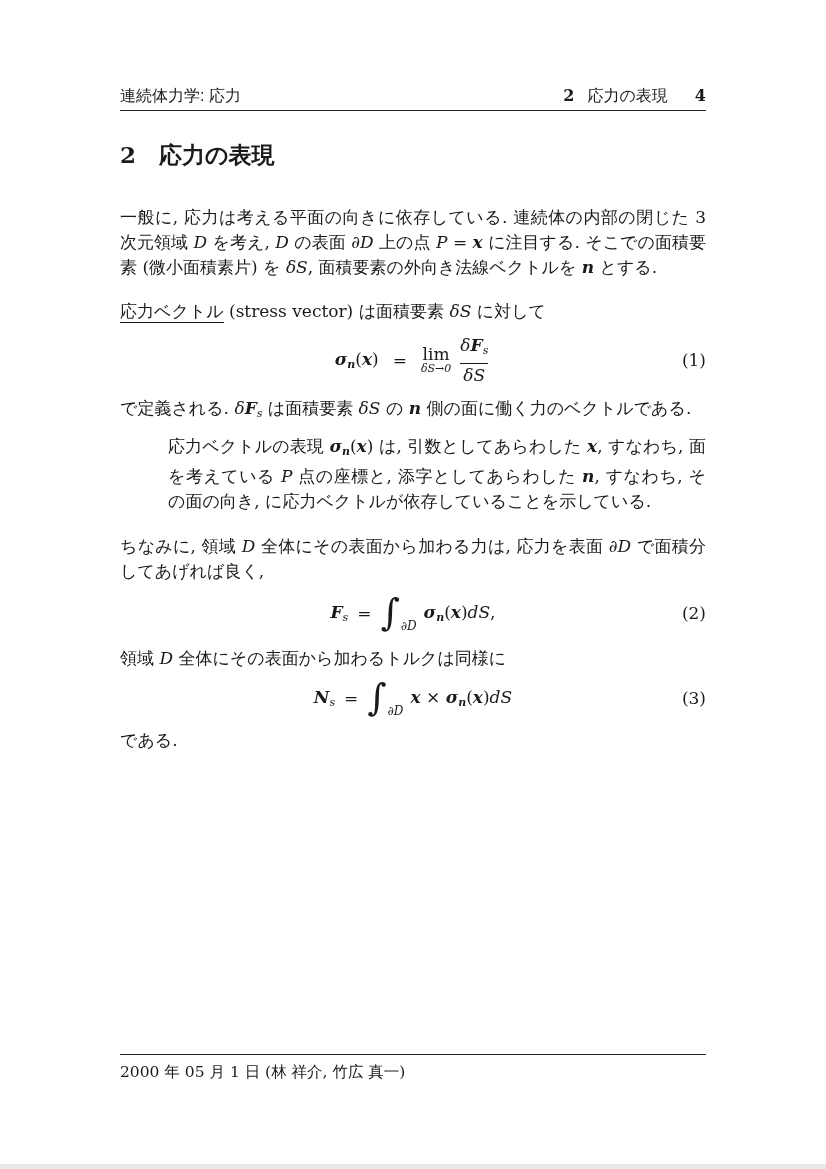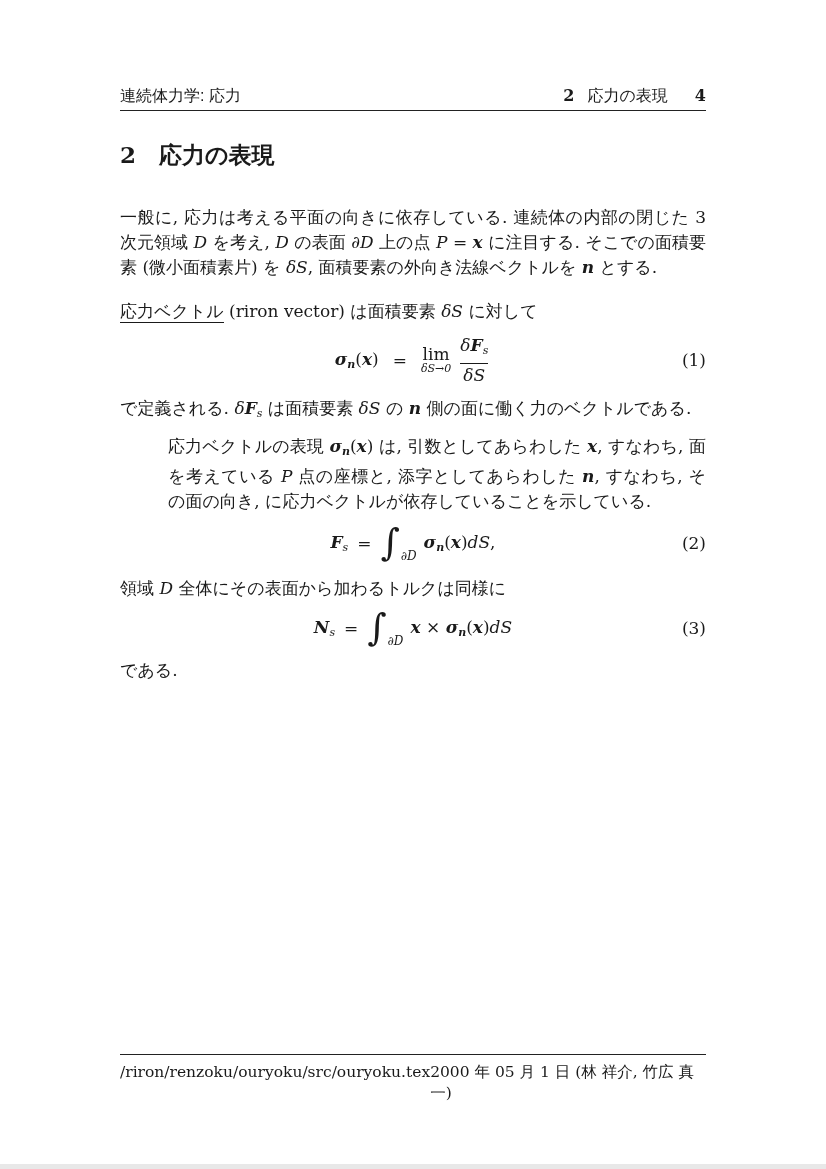--- a/index.html
+++ b/index.html
@@ -91,40 +91,41 @@
       </span>
     </div>
     <hr class="header-rule">
 
     <h1 class="section-title">
       <span class="section-number">2</span><span class="section-text">応力の表現</span>
     </h1>
 
     <p class="para p1"><span>一般に, 応力は考える平面の向きに依存している. 連続体の内部の閉じた </span><span class="s-rm">3</span><span> 次元領域 </span><span class="s-mi">D</span><span> を考え, </span><span class="s-mi">D</span><span> の表面 </span><span class="s-mi">∂D</span><span> 上の点 </span><span class="s-mi">P</span><span class="s-rm"> = </span><span class="s-mb">x</span><span> に注目する. そこでの面積要素 (微小面積素片) を </span><span class="s-mi">δS</span><span>, 面積要素の外向き法線ベクトルを </span><span class="s-mb">n</span><span> とする.</span></p>
 
-    <p class="para p2i"><span class="s-u">応力ベクトル</span><span> (riron vector) は面積要素 </span><span class="s-mi">δS</span><span> に対して</span></p>
+    <p class="para p2i"><span class="s-u">応力ベクトル</span><span> (stress vector) は面積要素 </span><span class="s-mi">δS</span><span> に対して</span></p>
 
     <div class="equation eq1">
       <span><span class="s-mb">σ</span><span class="s-mbsub">n</span><span class="s-rm">(</span><span class="s-mb">x</span><span class="s-rm">)</span></span>
       <span class="eq-equals">=</span>
       <span class="lim-block">
         <span class="lim-word">lim</span>
         <span class="lim-sub">δS→0</span>
       </span>
       <span class="frac">
         <span class="frac-num"><span class="s-mi">δ</span><span class="s-mb">F</span><span class="s-misub">s</span></span>
         <span class="frac-den"><span class="s-mi">δS</span></span>
       </span>
       <span class="eq-tag">(1)</span>
     </div>
 
     <p class="para p2a"><span>で定義される. </span><span class="s-mi">δ</span><span class="s-mb">F</span><span class="s-misub">s</span><span> は面積要素 </span><span class="s-mi">δS</span><span> の </span><span class="s-mb">n</span><span> 側の面に働く力のベクトルである.</span></p>
 
     <p class="para p3"><span>応力ベクトルの表現 </span><span class="s-mb">σ</span><span class="s-mbsub">n</span><span class="s-rm">(</span><span class="s-mb">x</span><span class="s-rm">)</span><span> は, 引数としてあらわした </span><span class="s-mb">x</span><span>, すなわち, 面を考えている </span><span class="s-mi">P</span><span> 点の座標と, 添字としてあらわした </span><span class="s-mb">n</span><span>, すなわち, その面の向き, に応力ベクトルが依存していることを示している.</span></p>
 
+    <p class="para p4"><span>ちなみに, 領域 </span><span class="s-mi">D</span><span> 全体にその表面から加わる力は, 応力を表面 </span><span class="s-mi">∂D</span><span> で面積分してあげれば良く,</span></p>
 
     <div class="equation eq2">
       <span><span class="s-mb">F</span><span class="s-misub">s</span></span>
       <span class="eq-equals">=</span>
       <span class="int-glyph">∫</span>
       <span class="int-sub">∂D</span>
       <span><span class="s-mb">σ</span><span class="s-mbsub">n</span><span class="s-rm">(</span><span class="s-mb">x</span><span class="s-rm">)</span><span class="s-mi">dS</span><span class="s-rm">,</span></span>
       <span class="eq-tag">(2)</span>
     </div>
 
@@ -138,17 +139,16 @@
       <span><span class="s-mb">x</span><span class="s-rm"> × </span><span class="s-mb">σ</span><span class="s-mbsub">n</span><span class="s-rm">(</span><span class="s-mb">x</span><span class="s-rm">)</span><span class="s-mi">dS</span></span>
       <span class="eq-tag">(3)</span>
     </div>
 
     <p class="para p6"><span>である.</span></p>
   </div>
 
   <div class="footer">
     <hr class="footer-rule">
     <div class="footer-row">
-      <span>/riron/renzoku/ouryoku/src/ouryoku.tex</span>
       <span>2000 年 05 月 1 日 (林 祥介, 竹広 真一)</span>
     </div>
   </div>
 </div>
 
 </body></html>

